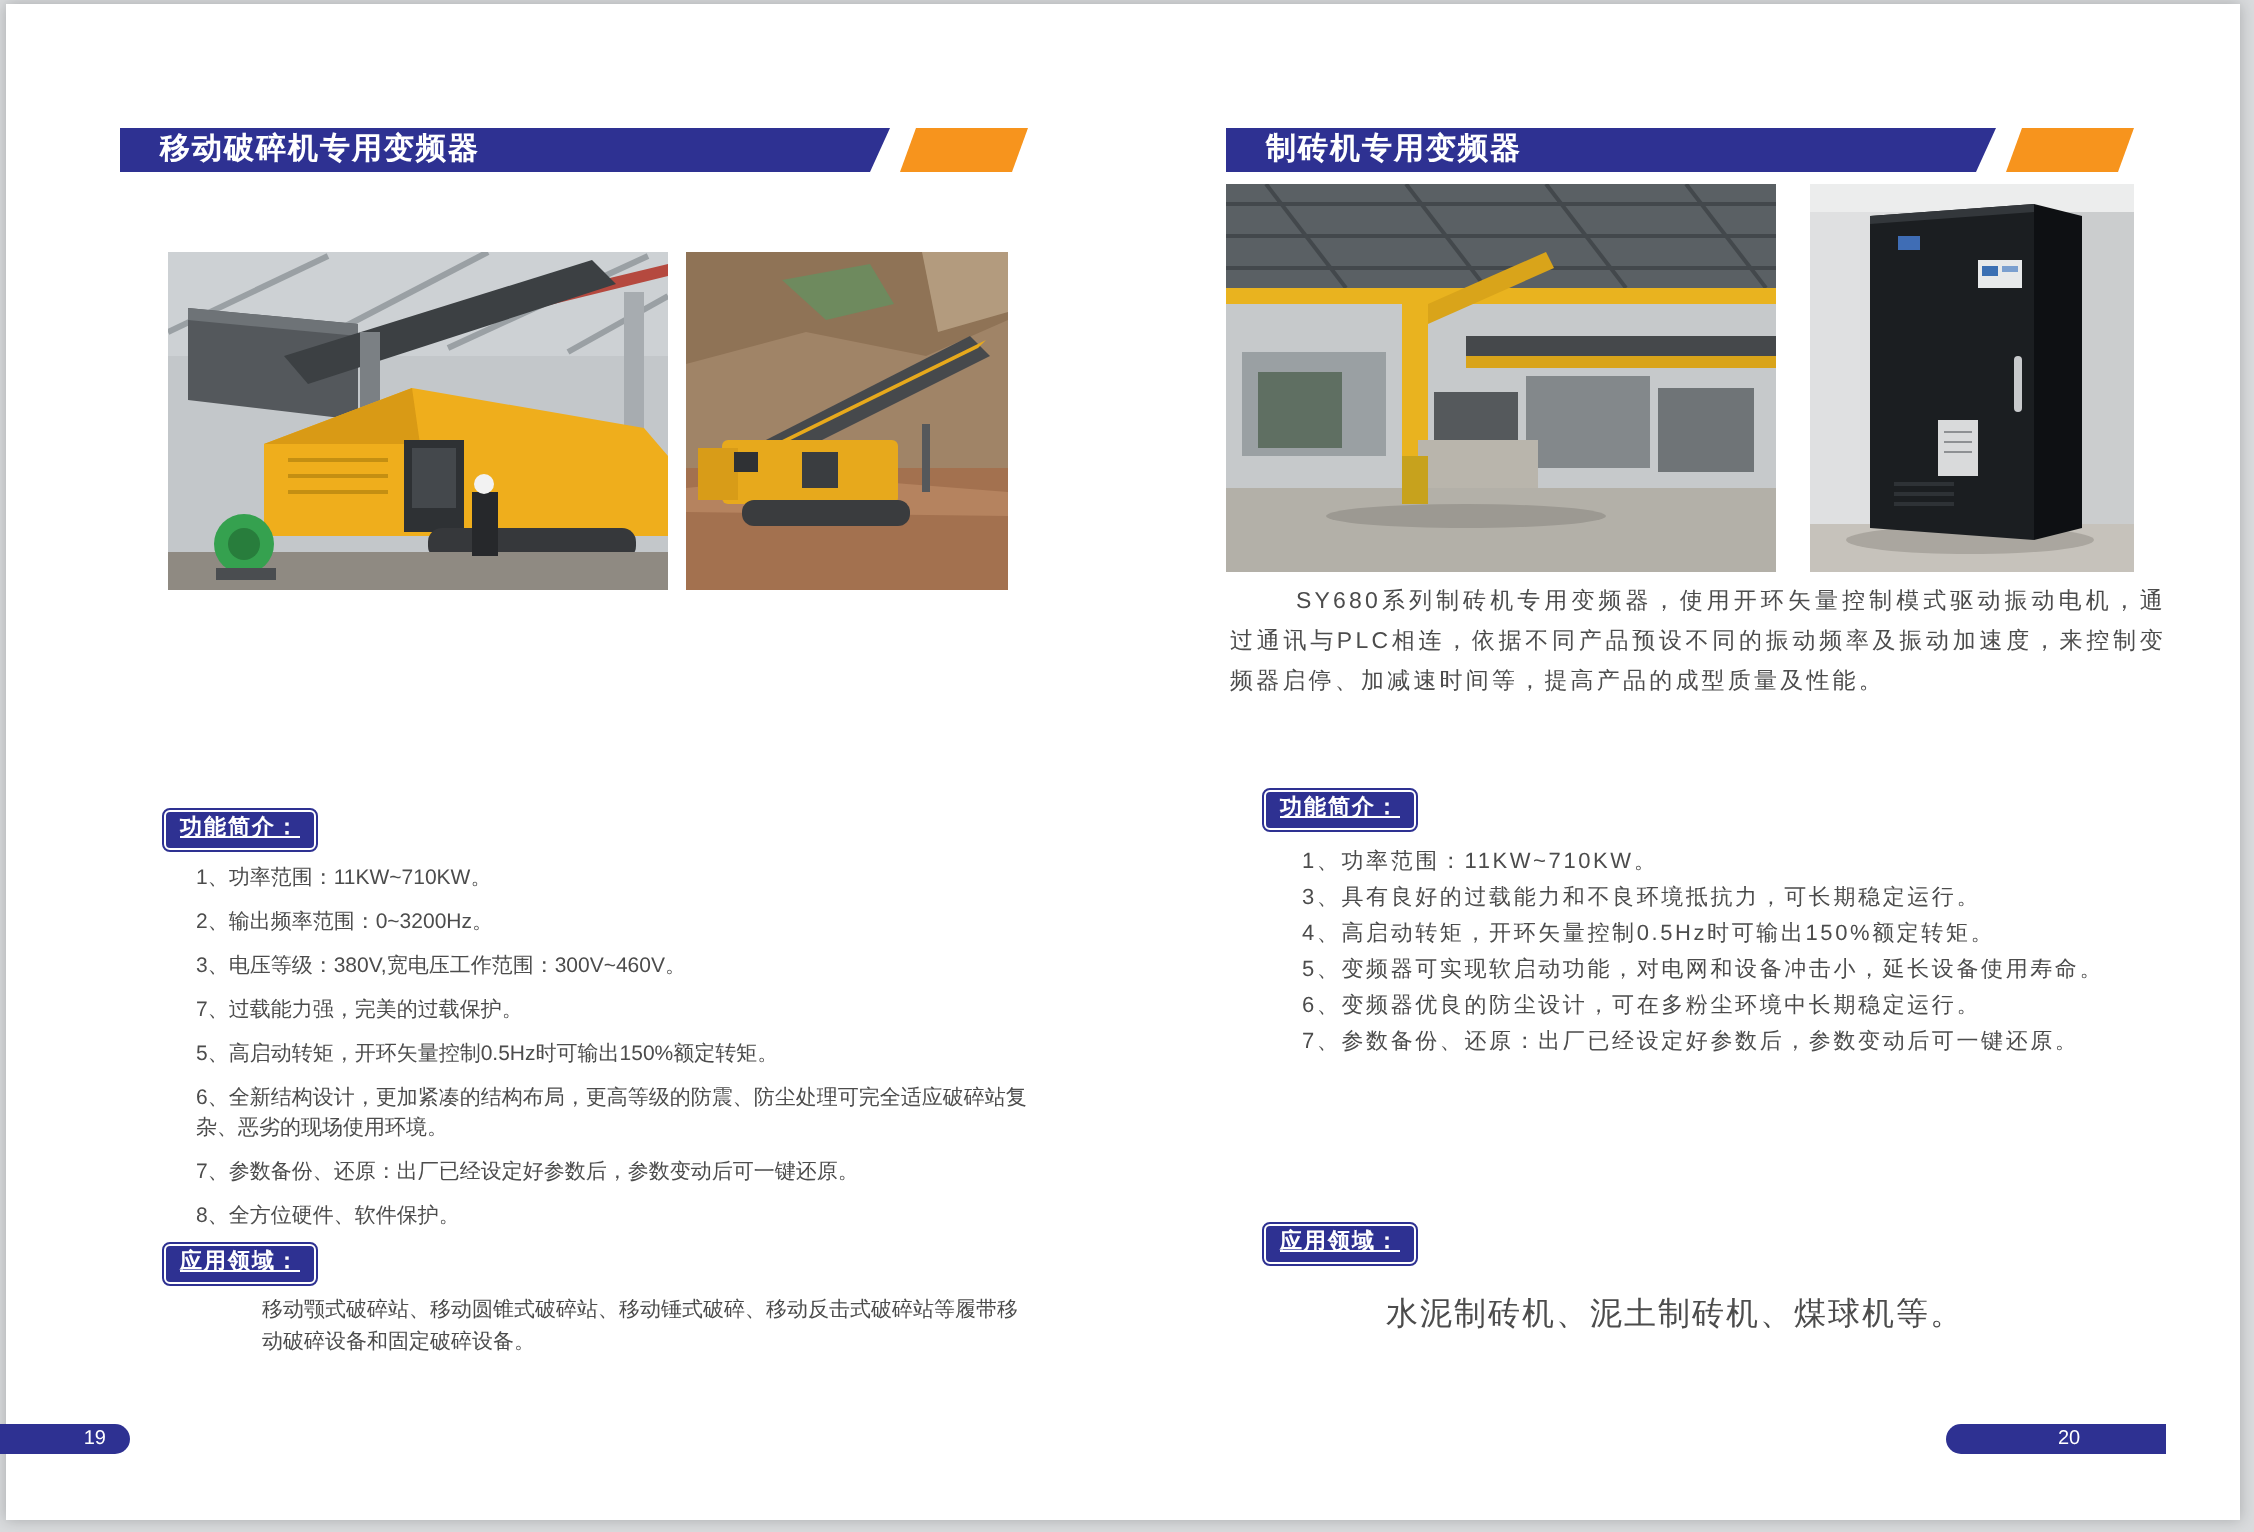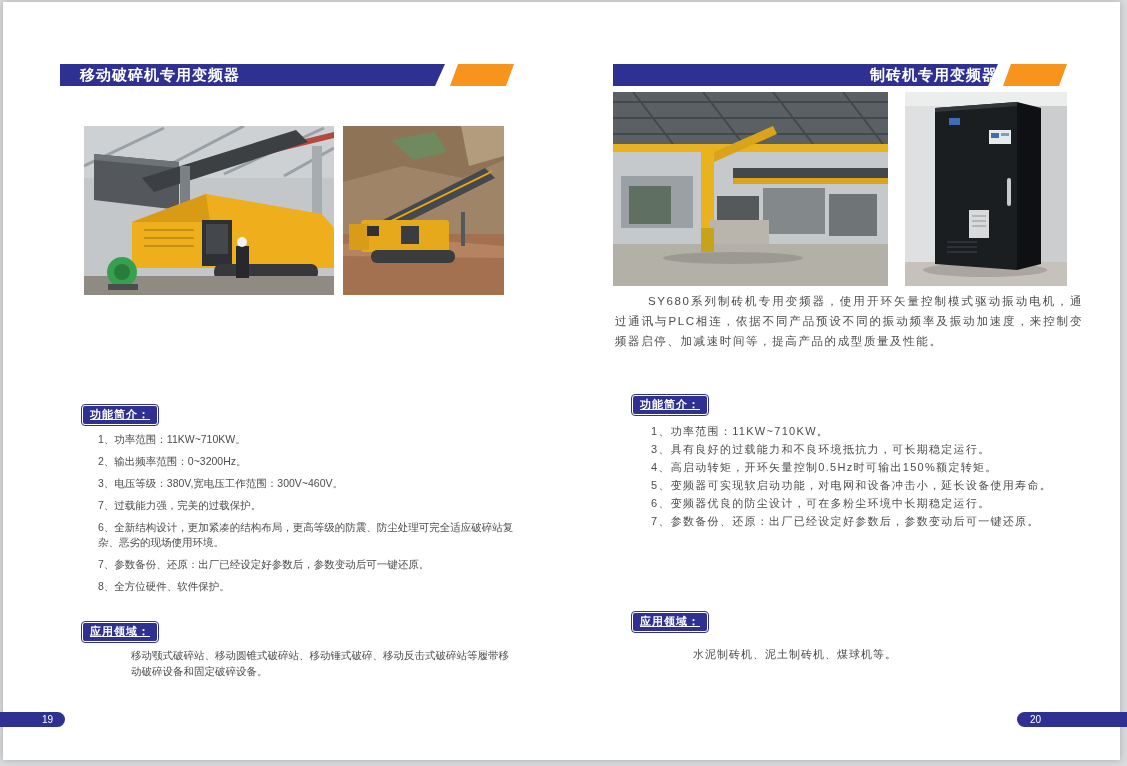--- a/index.html
+++ b/index.html
@@ -5,21 +5,21 @@
   * { margin:0; padding:0; box-sizing:border-box; }
   html,body { background:#c9cbce; }
   body { font-family:"Liberation Sans","DejaVu Sans",sans-serif; }
   .stage { position:relative; width:1127px; height:766px; background:#d9dbdd; overflow:hidden; }
   .page { position:absolute; left:3px; top:2px; width:1117px; height:758px; background:#ffffff;
           box-shadow:0 0 7px rgba(0,0,0,.22); }
 
   
   .hdr { position:absolute; top:62px; height:22px; }
   .hdr-left  { left:57px;  width:453px; }
-  .hdr-right { left:610px; width:452px;text-align:right; }
+  .hdr-right { left:610px; width:452px; }
   .hdr-bar { position:absolute; left:0; top:0; height:22px; width:385px; background:#2e3192;
              clip-path:polygon(0 0,100% 0,calc(100% - 10px) 100%,0 100%);
              color:#fff; font-size:15px; font-weight:bold; line-height:22px; padding-left:20px;
              letter-spacing:1px; }
   .hdr-accent { position:absolute; left:394px; top:0; width:56px; height:22px; background:#f7941d;
                 transform:skewX(-20deg); }
 
   
   .photo { position:absolute; overflow:hidden; }
   .photo svg { display:block; width:100%; height:100%; }
@@ -42,27 +42,27 @@
   #badge-app-right { left:630px; top:611px; }
 
   .feat { position:absolute; list-style:none; color:#4c4c4c; }
   #feat-left  { left:95px;  top:430px; width:420px; font-size:10.5px; line-height:15px; }
   #feat-left  li { margin-bottom:7px; }
   #feat-right { left:648px; top:421px; width:432px; font-size:11px; line-height:17px; letter-spacing:1.3px; }
   #feat-right li { margin-bottom:1px; }
 
   .apps { position:absolute; color:#4c4c4c;margin-left:28px; }
   #apps-left  { left:100px; top:645px; width:385px; font-size:10.5px; line-height:16px; }
-  #apps-right { left:662px; top:645px; width:400px; font-size:11px; letter-spacing:1px; }
+  #apps-right { left:662px; top:645px; width:400px; font-size:16px; letter-spacing:1px; }
 
   
   .pill { position:absolute; top:712px; height:15px; background:#2e3192; color:#fff;
           font-size:10px; line-height:15px; }
   #pill-19 { left:0; width:65px; border-radius:0 8px 8px 0; text-align:right; padding-right:12px; }
-  #pill-20 { left:1017px; width:110px; border-radius:8px 0 0 8px; text-align:left; padding-left:13px; }
+  #pill-20 { left:973px; width:110px; border-radius:8px 0 0 8px; text-align:center; padding-left:13px; }
 </style>
 </head>
 <body>
 
 <div class="stage">
   <div class="page">
 
     <div class="hdr hdr-left">
       <div class="hdr-bar">移动破碎机专用变频器</div>
       <div class="hdr-accent"></div>
@@ -122,20 +122,21 @@
       </svg>
     </div>
 
 
     <span class="badge" id="badge-feat-left">功能简介：</span>
     <ul class="feat" id="feat-left">
       <li>1、功率范围：11KW~710KW。</li>
       <li>2、输出频率范围：0~3200Hz。</li>
       <li>3、电压等级：380V,宽电压工作范围：300V~460V。</li>
       <li>7、过载能力强，完美的过载保护。</li>
+      <li>5、高启动转矩，开环矢量控制0.5Hz时可输出150%额定转矩。</li>
       <li>6、全新结构设计，更加紧凑的结构布局，更高等级的防震、防尘处理可完全适应破碎站复杂、恶劣的现场使用环境。</li>
       <li>7、参数备份、还原：出厂已经设定好参数后，参数变动后可一键还原。</li>
       <li>8、全方位硬件、软件保护。</li>
     </ul>
 
     <span class="badge" id="badge-app-left">应用领域：</span>
     <p class="apps" id="apps-left">移动颚式破碎站、移动圆锥式破碎站、移动锤式破碎、移动反击式破碎站等履带移动破碎设备和固定破碎设备。</p>
 
     <div class="hdr hdr-right">
       <div class="hdr-bar">制砖机专用变频器</div>

